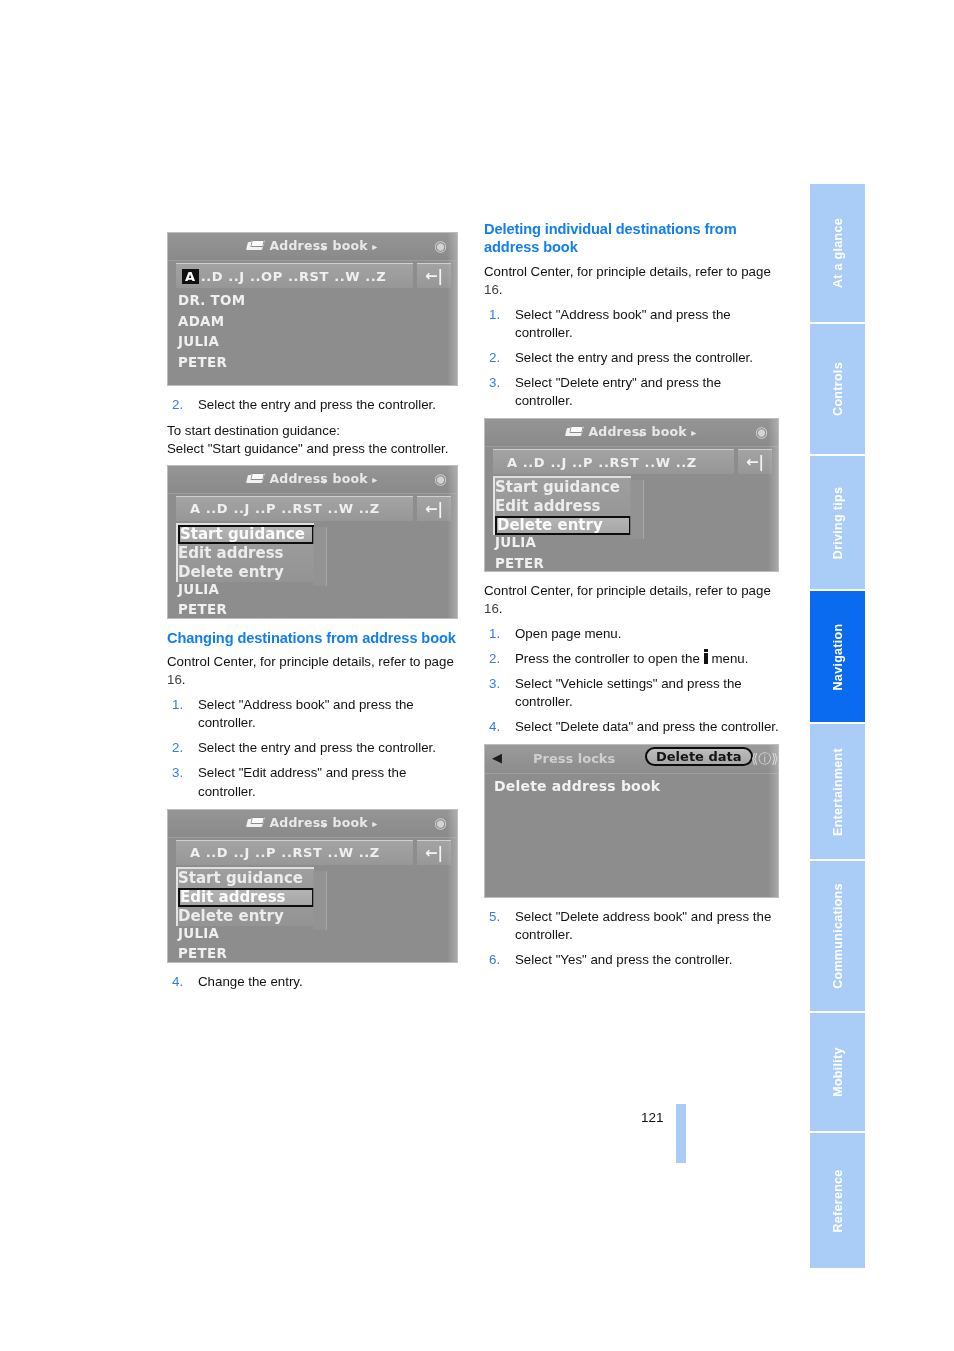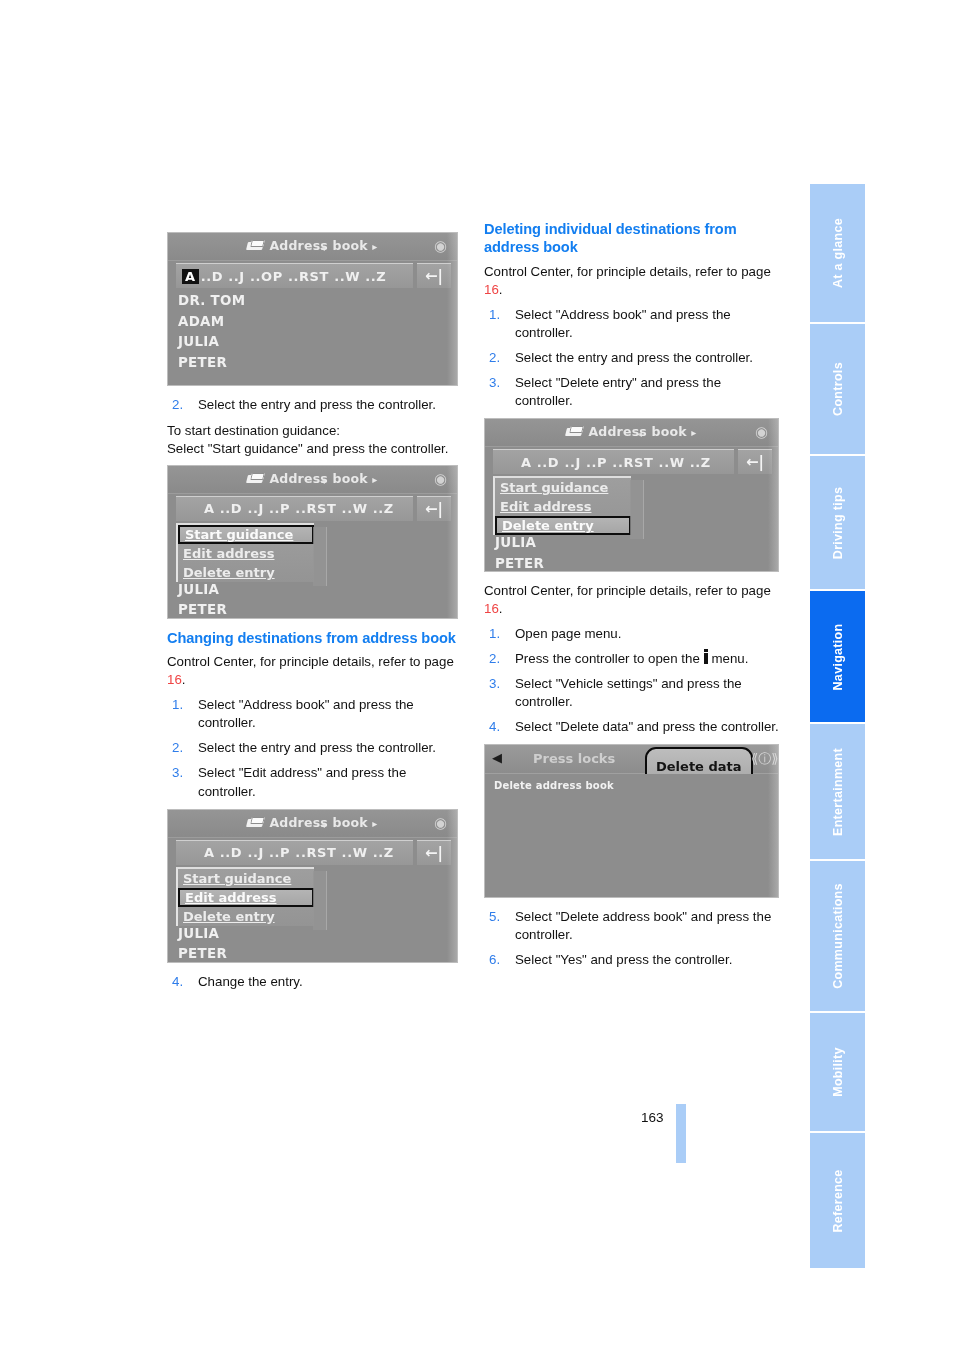--- a/index.html
+++ b/index.html
@@ -50,21 +50,21 @@
     line-height:1.26;
     margin:0 0 6px 0;
     letter-spacing:-0.1px;
   }
   p.body{
     font-size:13.3px;
     line-height:1.35;
     color:#121212;
     margin:0 0 7px 0;
   }
-  .pg{color:#ef4444;}
+  .pg{color:#404040;}
   ol.steps{
     list-style:none;
     margin:0 0 8px 0;
     padding:0;
   }
   ol.steps li{
     position:relative;
     padding-left:31px;
     font-size:13.3px;
     line-height:1.36;
@@ -148,21 +148,21 @@
     border-top:1px solid #cfcfcf;
     color:#f0f0f0;
     font-size:13px;
     font-weight:bold;
     letter-spacing:0.6px;
     padding:0 6px;
     display:flex;align-items:center;
     white-space:nowrap;
   }
   .shot .alphabar.full{right:44px;left:8px;}
-  .shot .alphabar.indent{left:8px;right:44px;padding-left:28px;}
+  .shot .alphabar.indent{left:8px;right:44px;padding-left:14px;}
   .letterbox{
     display:inline-block;
     background:#111;color:#fff;
     padding:0px 3px;
     margin-right:2px;
     font-weight:bold;
   }
   .shot .backbtn{
     position:absolute;right:6px;top:30px;
     width:34px;height:24px;
@@ -192,28 +192,26 @@
   
   .popup{
     position:absolute;left:8px;top:57px;
     width:136px;
     background:linear-gradient(180deg,#9e9e9e 0%,#949494 100%);
     border-left:2px solid #e4e4e4;
     border-top:2px solid #dedede;
   }
   .popup .pi{
     color:#ececec;
-    font-size:13px;
+    font-size:15px;
     font-weight:bold;
     line-height:19px;
     height:19px;
-    padding-left:5px;
     box-sizing:border-box;
     white-space:nowrap;
-    text-decoration:underline;
   }
   .popup .pi.sel{
     border:2px solid #0d0d0d;
     background:linear-gradient(180deg,#b4b4b4 0%,#a6a6a6 100%);
     color:#fafafa;
     line-height:15px;
     height:19px;
   }
   .popup .shadow{
     position:absolute;right:-13px;top:2px;
@@ -231,36 +229,36 @@
   .dl-left{
     position:absolute;left:7px;top:6px;
     width:14px;height:14px;color:#1c1c1c;font-size:13px;line-height:14px;
   }
   .dl-doorlocks{
     position:absolute;left:48px;top:6px;
     color:#cfcfcf;font-size:13px;font-weight:bold;
   }
   .dl-active{
     position:absolute;left:160px;top:2px;
-    padding:10px 9px;
+    padding:0 9px;
     border:2px solid #0b0b0b;
     border-radius:11px;
     background:linear-gradient(180deg,#bdbdbd 0%,#a7a7a7 100%);
     color:#141414;font-size:13px;font-weight:bold;
   }
   .dl-info{
     position:absolute;right:7px;top:4px;
     width:20px;height:20px;color:#d6d6d6;font-size:13px;text-align:center;line-height:20px;
   }
   .dl-body{
     position:absolute;left:0;right:0;top:29px;bottom:0;
     background:#8d8d8d;
   }
   .dl-body .entry{
-    color:#f2f2f2;font-size:10px;font-weight:bold;
+    color:#f2f2f2;font-size:14px;font-weight:bold;
     padding-left:9px;line-height:24px;letter-spacing:0.2px;
   }
 
   
   .pagenum{
     position:absolute;left:641px;top:1110px;
     font-size:13.5px;color:#111;font-weight:normal;
   }
   .pagemark{
     position:absolute;left:676px;top:1104px;
@@ -475,15 +473,15 @@
       <div class="rightfade"></div>
 
     </div>
 
     <ol class="steps" id="right-steps-3">
         <li><span class="num">5.</span><span>Select "Delete address book" and press the controller.</span></li>
         <li><span class="num">6.</span><span>Select "Yes" and press the controller.</span></li>
       </ol>
   </div>
 
-  <div class="pagenum">163</div>
+  <div class="pagenum">121</div>
   <div class="pagemark"></div>
 </div>
 
 </body></html>

